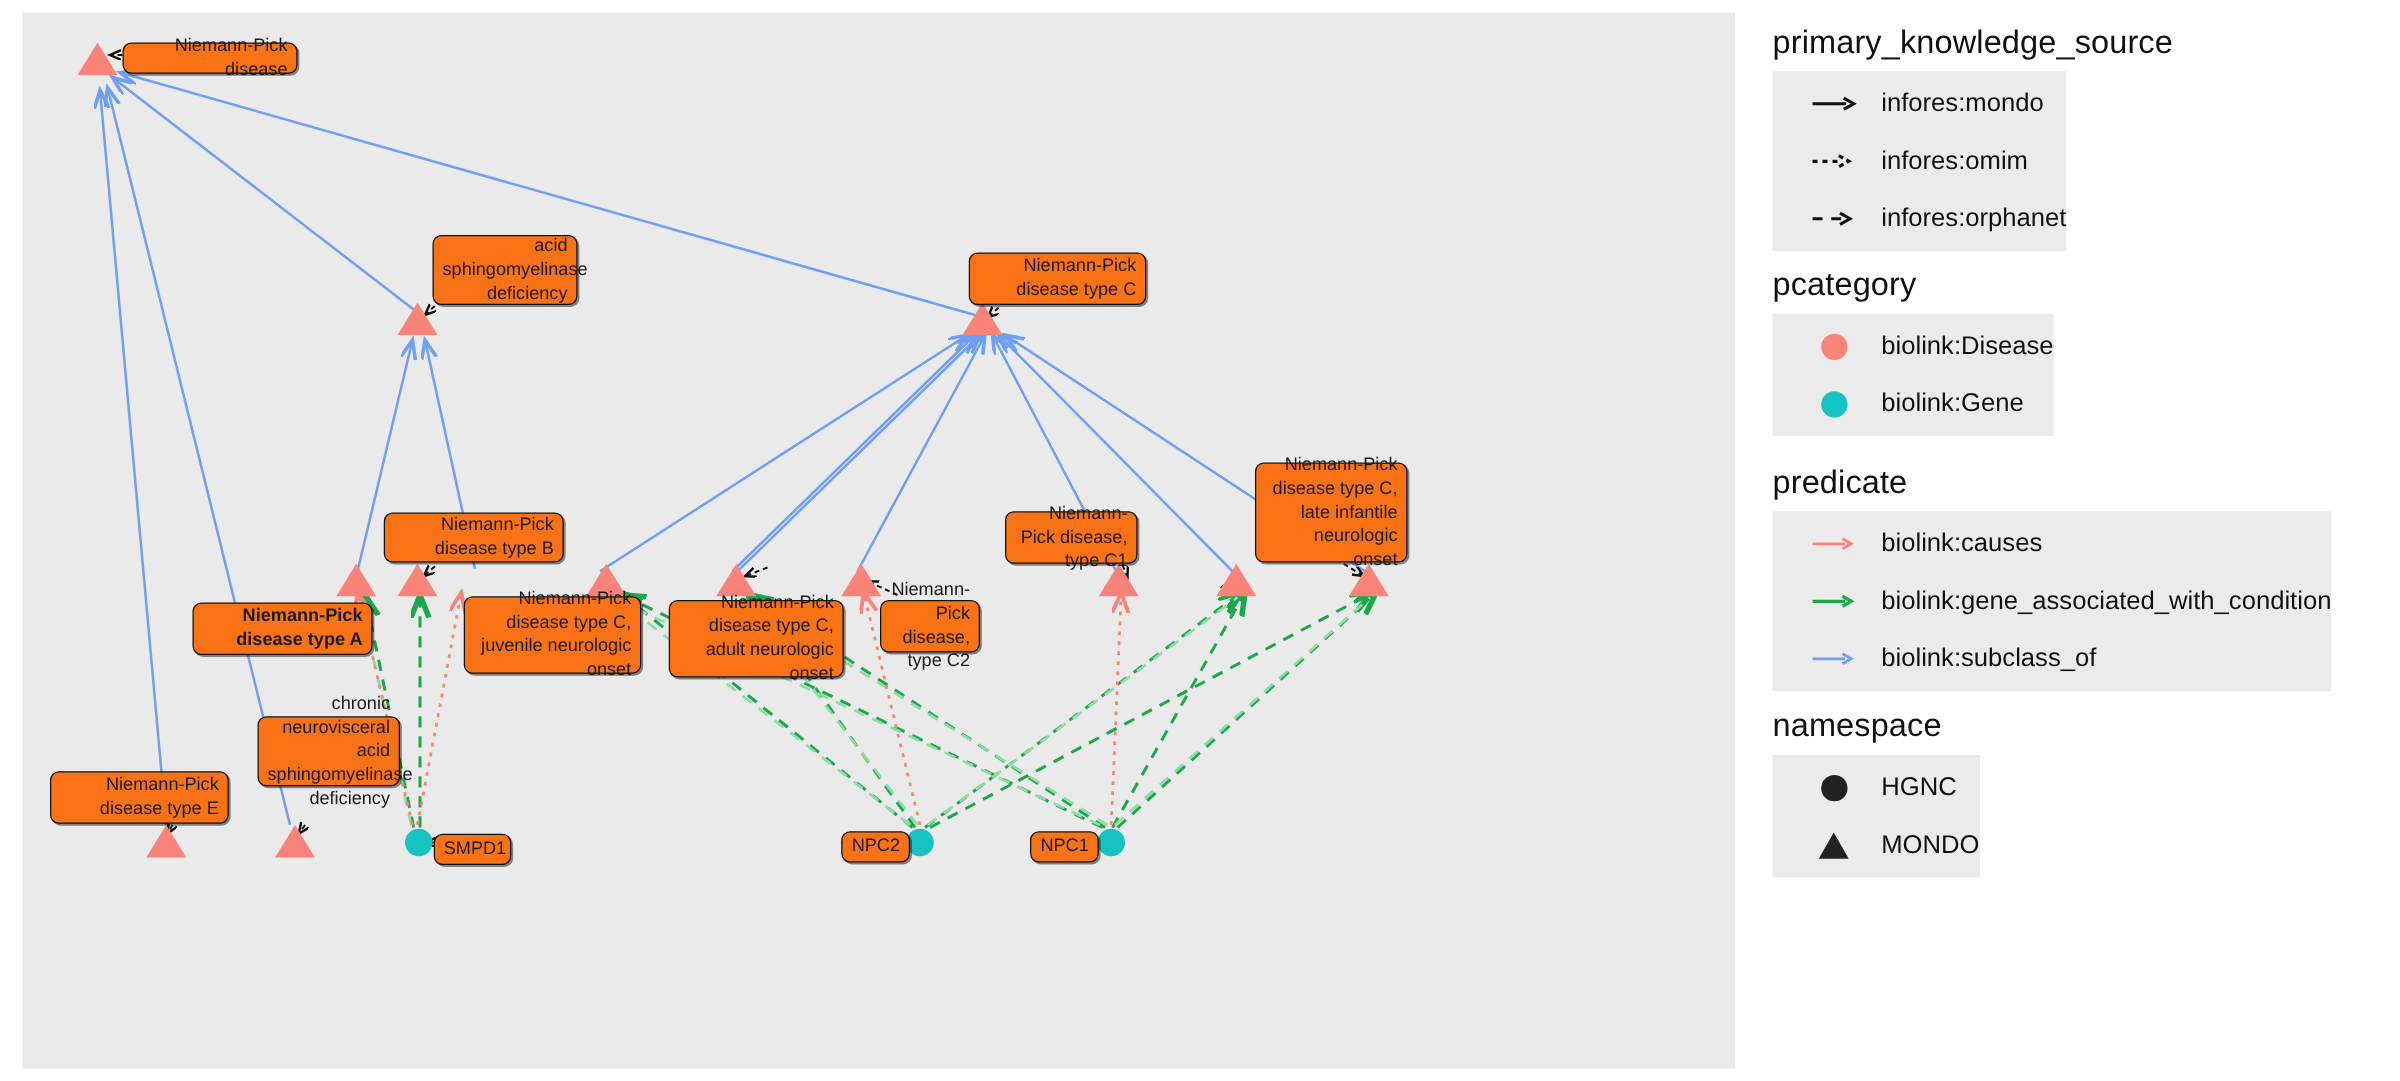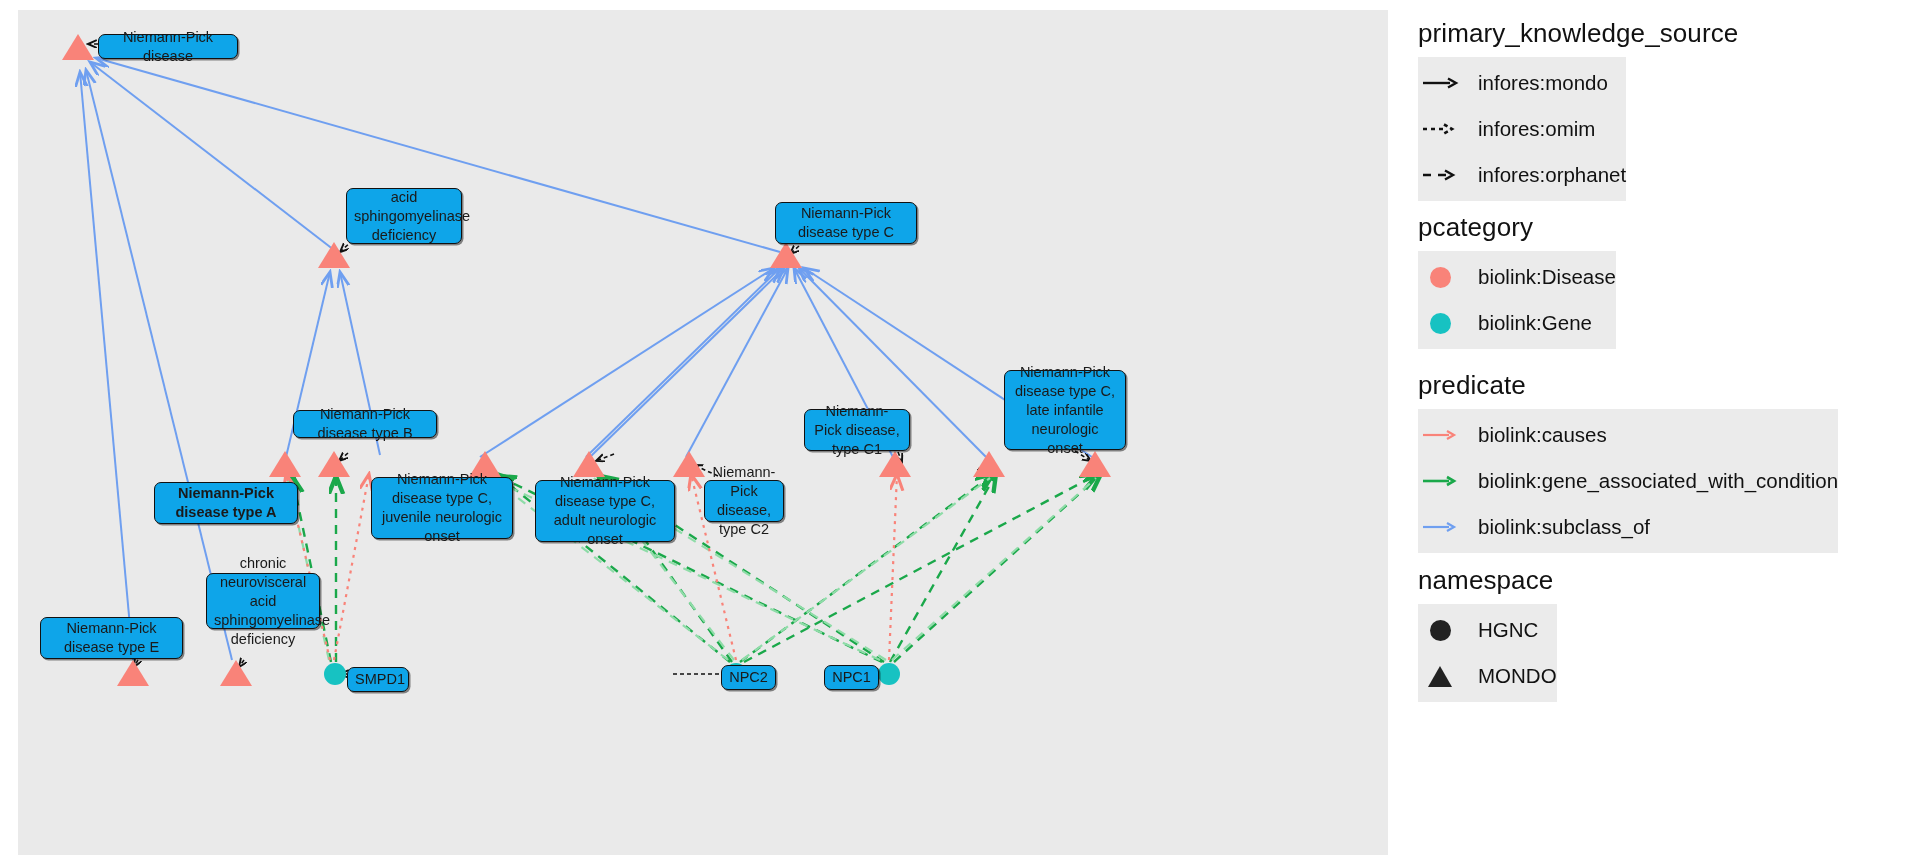--- a/index.html
+++ b/index.html
@@ -28,27 +28,27 @@
   #graph-svg {
     position: absolute;
     left: 0;
     top: 0;
     width: 1370px;
     height: 845px;
   }
   .node-box {
     position: absolute;
     box-sizing: border-box;
-    background: #0ea5e9;
+    background: #f97316;
     border: 1.4px solid #111111;
     border-radius: 7px;
     color: #1a1a1a;
     font-size: 14.5px;
     line-height: 19px;
-    text-align: center;
+    text-align: right;
     display: flex;
     align-items: center;
     justify-content: center;
     padding: 4px 7px;
     box-shadow: 1.5px 1.5px 0 rgba(0,0,0,0.45);
   }
   .node-label-text {
     display: block;
     width: 100%;
   }
@@ -69,20 +69,21 @@
   .legend-block { position: absolute; left: 0; }
   .legend-keys {
     display: inline-block;
     background: #ebebeb;
     padding: 3px 0px;
   }
   .legend-row {
     display: flex;
     align-items: center;
     height: 46px;
+    margin-left: 27px;
   }
   .legend-key {
     width: 44px;
     min-width: 44px;
     height: 40px;
     background: #ebebeb;
     display: flex;
     align-items: center;
     justify-content: center;
   }
@@ -219,21 +220,21 @@
 
     <div class="node-box" style="left:80px;top:24px;width:140px;height:25px;">
       <span class="node-label-text">Niemann-Pick disease</span>
     </div>
     <div class="node-box" style="left:328px;top:178px;width:116px;height:56px;">
       <span class="node-label-text">acid sphingomyelinase deficiency</span>
     </div>
     <div class="node-box" style="left:757px;top:192px;width:142px;height:42px;">
       <span class="node-label-text">Niemann-Pick disease type C</span>
     </div>
-    <div class="node-box" style="left:275px;top:400px;width:144px;height:28px;">
+    <div class="node-box" style="left:289px;top:400px;width:144px;height:40px;">
       <span class="node-label-text">Niemann-Pick disease type B</span>
     </div>
     <div class="node-box" style="left:136px;top:472px;width:144px;height:42px;font-weight:bold;">
       <span class="node-label-text">Niemann-Pick disease type A</span>
     </div>
     <div class="node-box" style="left:353px;top:467px;width:142px;height:62px;">
       <span class="node-label-text">Niemann-Pick disease type C, juvenile neurologic onset</span>
     </div>
     <div class="node-box" style="left:517px;top:470px;width:140px;height:62px;">
       <span class="node-label-text">Niemann-Pick disease type C, adult neurologic onset</span>
@@ -249,21 +250,21 @@
     </div>
     <div class="node-box" style="left:22px;top:607px;width:143px;height:42px;">
       <span class="node-label-text">Niemann-Pick disease type E</span>
     </div>
     <div class="node-box" style="left:188px;top:563px;width:114px;height:56px;">
       <span class="node-label-text">chronic neurovisceral acid sphingomyelinase deficiency</span>
     </div>
     <div class="node-box" style="left:329px;top:657px;width:62px;height:25px;">
       <span class="node-label-text">SMPD1</span>
     </div>
-    <div class="node-box" style="left:655px;top:655px;width:55px;height:25px;margin-left:48px;">
+    <div class="node-box" style="left:655px;top:655px;width:55px;height:25px;">
       <span class="node-label-text">NPC2</span>
     </div>
     <div class="node-box" style="left:806px;top:655px;width:55px;height:25px;">
       <span class="node-label-text">NPC1</span>
     </div>
   </div>
 
   <div id="legend">
 
     <div class="legend-block" style="top:18px;">

